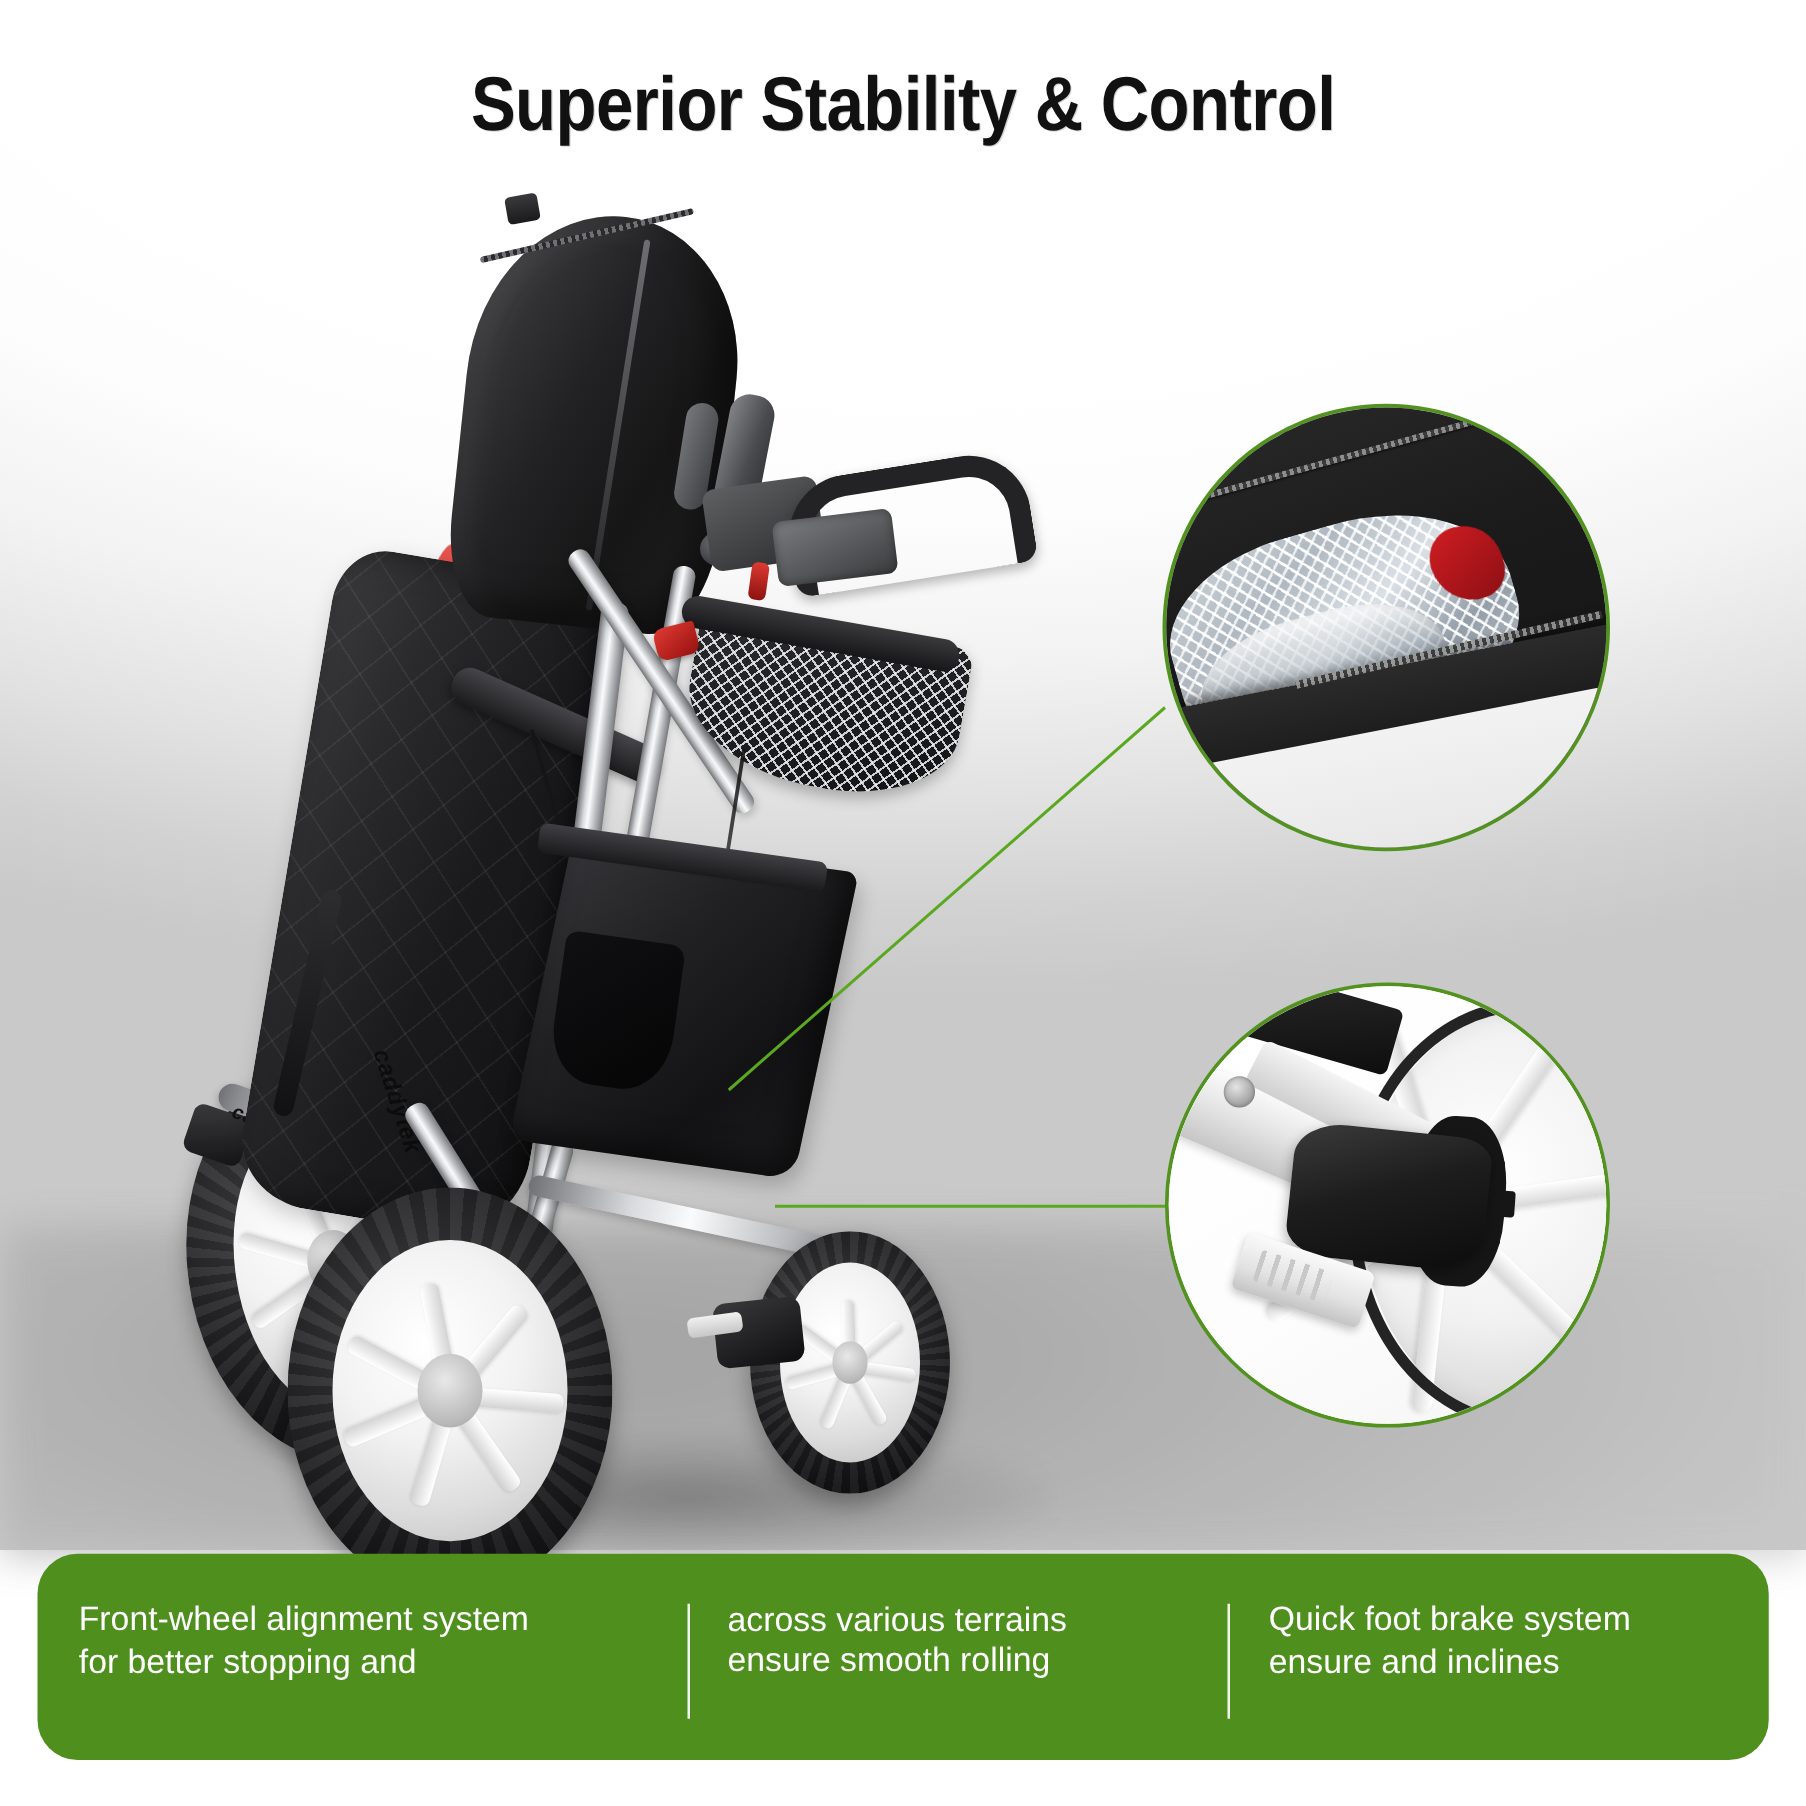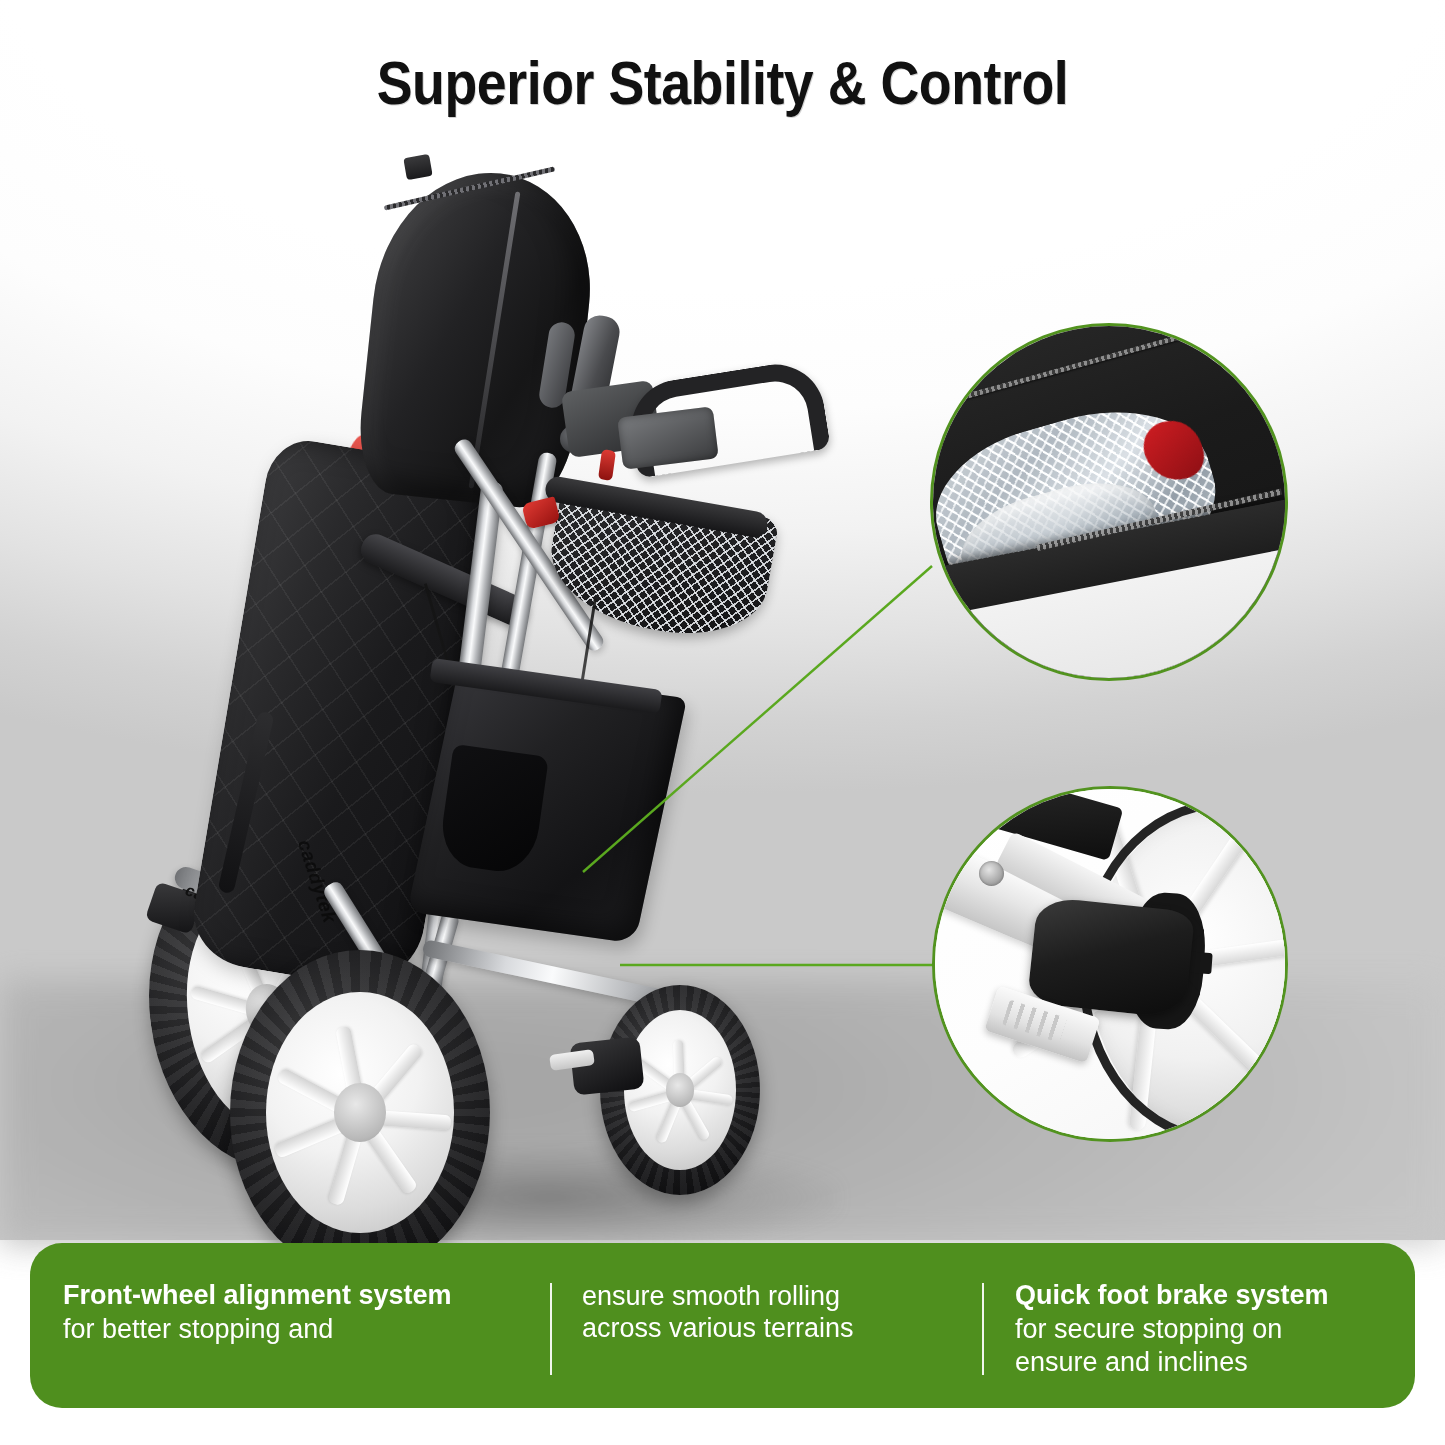--- a/index.html
+++ b/index.html
@@ -184,21 +184,21 @@
   .banner{
     position:absolute;left:30px;top:1243px;width:1385px;height:165px;
     background:#4f8f1e;border-radius:32px;
     display:flex;align-items:flex-start;box-sizing:border-box;
   }
   .col{position:relative;box-sizing:border-box;padding:37px 0 0 0;}
   .col:nth-child(1){width:520px;padding-left:33px;}
   .col:nth-child(2){width:432px;padding-left:32px;}
   .col:nth-child(3){width:400px;padding-left:33px;}
   .vdiv{position:absolute;left:0;top:40px;width:2px;height:92px;background:rgba(255,255,255,.92);}
-  .chead{font-size:27px;font-weight:700;color:#ffffff;line-height:1.16;margin-bottom:2px;}
+  .chead{font-size:27px;font-weight:400;color:#ffffff;line-height:1.16;margin-bottom:2px;}
   .cbody{font-size:27px;font-weight:400;color:#ffffff;line-height:1.2;}
 
   
   #product{position:absolute;left:120px;top:150px;width:800px;height:1090px;}
   .pp{position:absolute;}
 
   .shadow-ground{
     position:absolute;left:140px;top:995px;width:580px;height:105px;
     background:radial-gradient(ellipse at 50% 50%, rgba(70,70,70,.44) 0%, rgba(110,110,110,.24) 46%, rgba(160,160,160,0) 76%);
     filter:blur(7px);
@@ -574,26 +574,25 @@
 
   <div class="banner">
 
     <div class="col">
       <div class="chead">Front-wheel alignment system</div>
       <div class="cbody">for better stopping and</div>
     </div>
 
     <div class="col">
       <div class="vdiv"></div>
+      <div class="cbody">across various terrains</div>
       <div class="cbody">ensure smooth rolling</div>
-      <div class="cbody">across various terrains</div>
     </div>
 
     <div class="col">
       <div class="vdiv"></div>
       <div class="chead">Quick foot brake system</div>
-      <div class="cbody">for secure stopping on</div>
       <div class="cbody">ensure and inclines</div>
     </div>
 
   </div>
 
 </div>
 
 </body></html>

